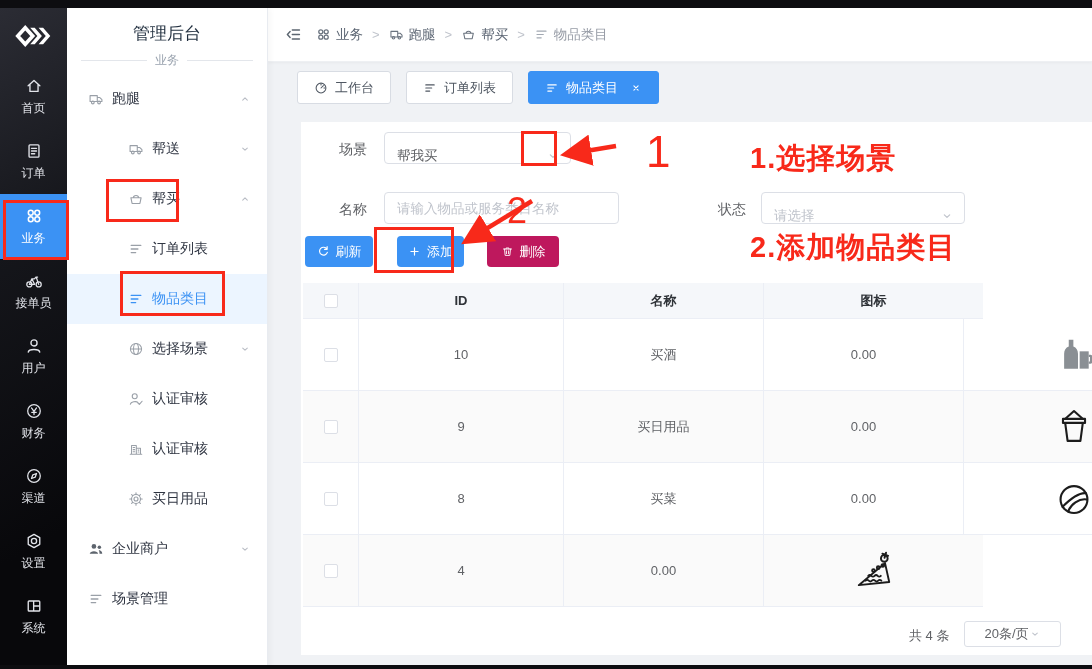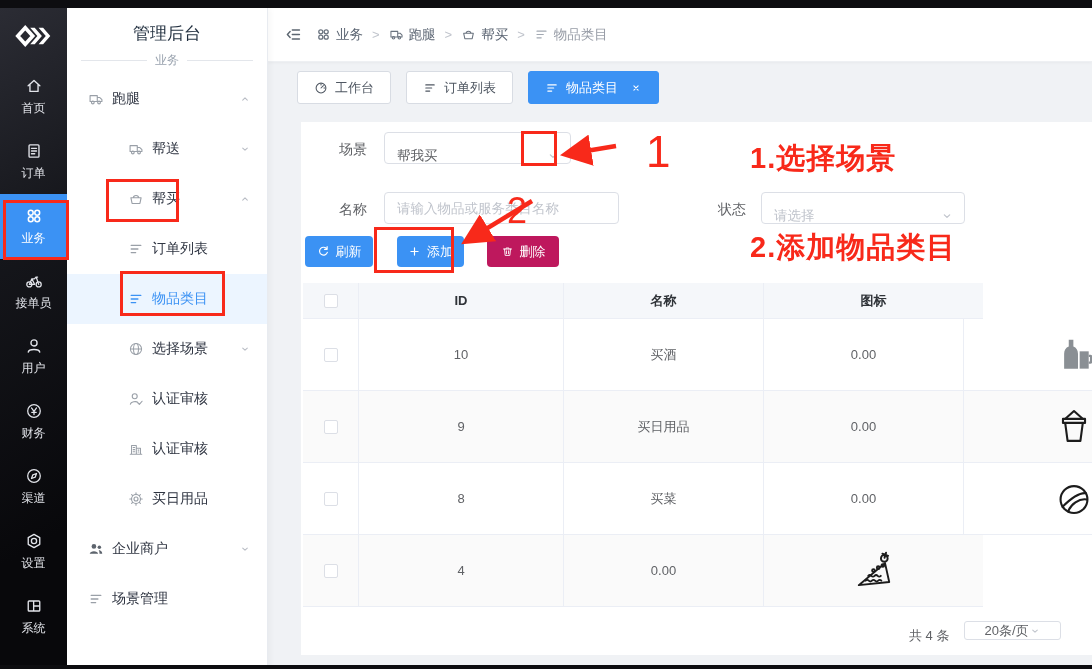--- a/index.html
+++ b/index.html
@@ -87,21 +87,21 @@
   .col-name{width:200px;}
   .col-price{width:200px;}
   .col-icon{width:220px;}
   .checkbox{width:14px;height:14px;border:1px solid var(--border);border-radius:2px;background:#fff;cursor:pointer;}
   .prod{width:42px;height:42px;}
   .prod.gray{color:#8a8f94;}
   .prod.ink{color:#1c1c1c;}
 
   
   .pg-total{position:absolute;left:608px;top:505px;font-size:13px;color:var(--txt);}
-  .pg-size{position:absolute;left:663px;top:499px;width:97px;height:19px;border:1px solid var(--border);
+  .pg-size{position:absolute;left:663px;top:499px;width:97px;height:26px;border:1px solid var(--border);
     border-radius:3px;display:flex;align-items:center;justify-content:center;gap:0;font-size:13px;
     color:var(--txt);cursor:pointer;background:#fff;}
   .pg-size .chev{width:12px;height:12px;color:#c0c4cc;}
   .pg-prev{position:absolute;left:792px;top:499px;width:30px;height:27px;background:#f2f3f5;border-radius:3px;
     display:flex;align-items:center;justify-content:center;color:#b4b9c2;cursor:pointer;}
   .pg-prev .icn{width:13px;height:13px;}
 
   
   .anno{position:absolute;z-index:40;pointer-events:none;}
   .rbox{border:3px solid var(--red);}

